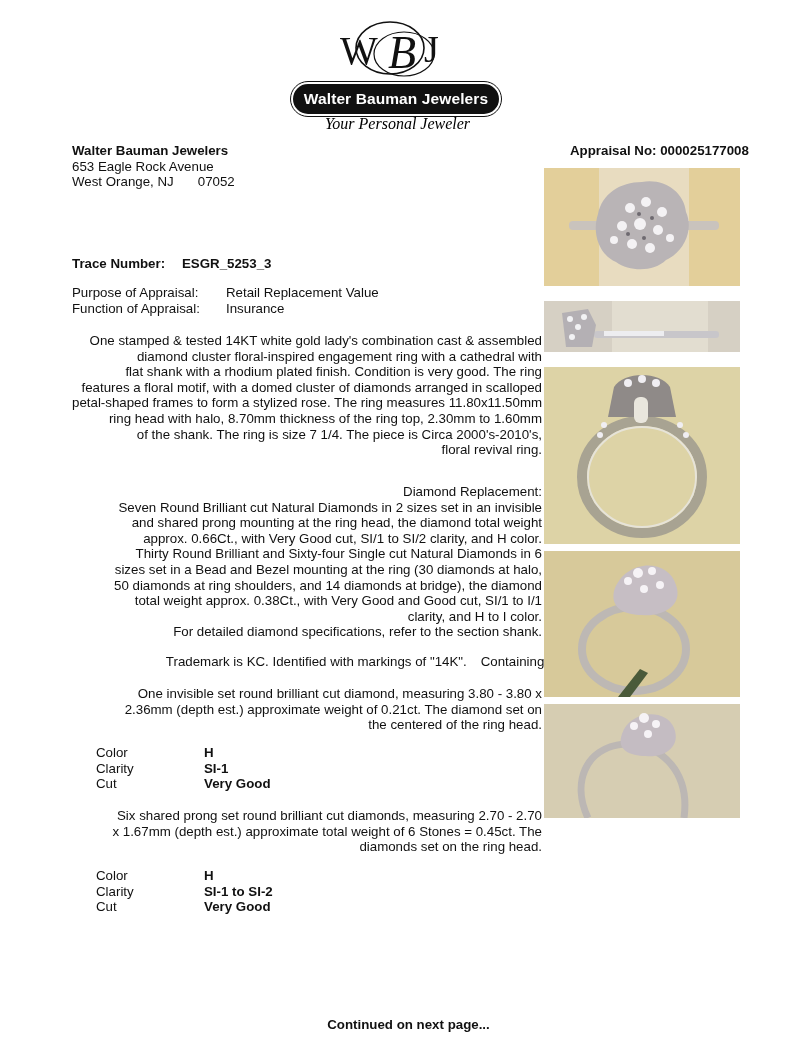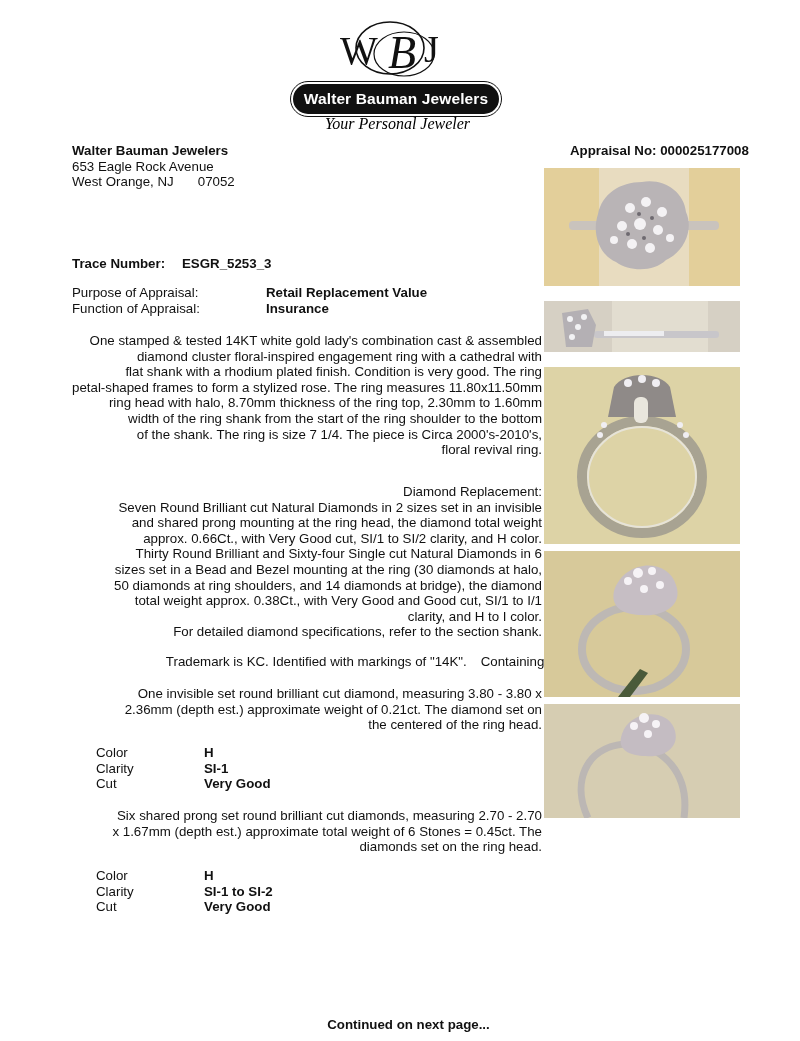--- a/index.html
+++ b/index.html
@@ -28,21 +28,21 @@
 
     .addr { left: 72px; top: 143px; }
     .addr div { height: 15.6px; }
     .appr { left: 570px; top: 143px; font-weight: bold; }
 
     .trace { left: 72px; top: 256px; font-weight: bold; }
     .trace .v { position: absolute; left: 110px; white-space: nowrap; }
 
     .purpose { left: 72px; top: 285px; width: 420px; }
     .purpose .row { position: relative; height: 15.6px; }
-    .purpose .v { position: absolute; left: 154px; font-weight: bold; white-space: nowrap; margin-left: 40px; }
+    .purpose .v { position: absolute; left: 154px; font-weight: normal; white-space: nowrap; }
 
     .para { left: 72px; width: 470px; }
     .para div { white-space: nowrap; height: 15.6px; text-align: right; }
 
     .spec { left: 96px; width: 300px; }
     .spec .row { position: relative; height: 15.6px; }
     .spec .v { position: absolute; left: 108px; font-weight: bold; white-space: nowrap; }
 
     .continued { left: 0; width: 817px; text-align: center; top: 1017px; font-weight: bold; }
 
@@ -91,23 +91,23 @@
   <div class="row">
     <span>Function of Appraisal:</span>
     <span class="v">Insurance</span>
   </div>
 </div>
 
 <div class="abs para" style="top:333px">
   <div>One stamped &amp; tested 14KT white gold lady's combination cast &amp; assembled</div>
   <div>diamond cluster floral-inspired engagement ring with a cathedral with</div>
   <div>flat shank with a rhodium plated finish. Condition is very good. The ring</div>
+  <div>features a floral motif, with a domed cluster of diamonds arranged in scalloped</div>
   <div>petal-shaped frames to form a stylized rose. The ring measures 11.80x11.50mm</div>
   <div>ring head with halo, 8.70mm thickness of the ring top, 2.30mm to 1.60mm</div>
-  <div>width of the ring shank from the start of the ring shoulder to the bottom</div>
   <div>of the shank. The ring is size 7 1/4. The piece is Circa 2000's-2010's,</div>
   <div>floral revival ring.</div>
 </div>
 
 <div class="abs para" style="top:484px">
   <div>Diamond Replacement:</div>
   <div>Seven Round Brilliant cut Natural Diamonds in 2 sizes set in an invisible</div>
   <div>and shared prong mounting at the ring head, the diamond total weight</div>
   <div>approx. 0.66Ct., with Very Good cut, SI/1 to SI/2 clarity, and H color.</div>
   <div>Thirty Round Brilliant and Sixty-four Single cut Natural Diamonds in 6</div>

